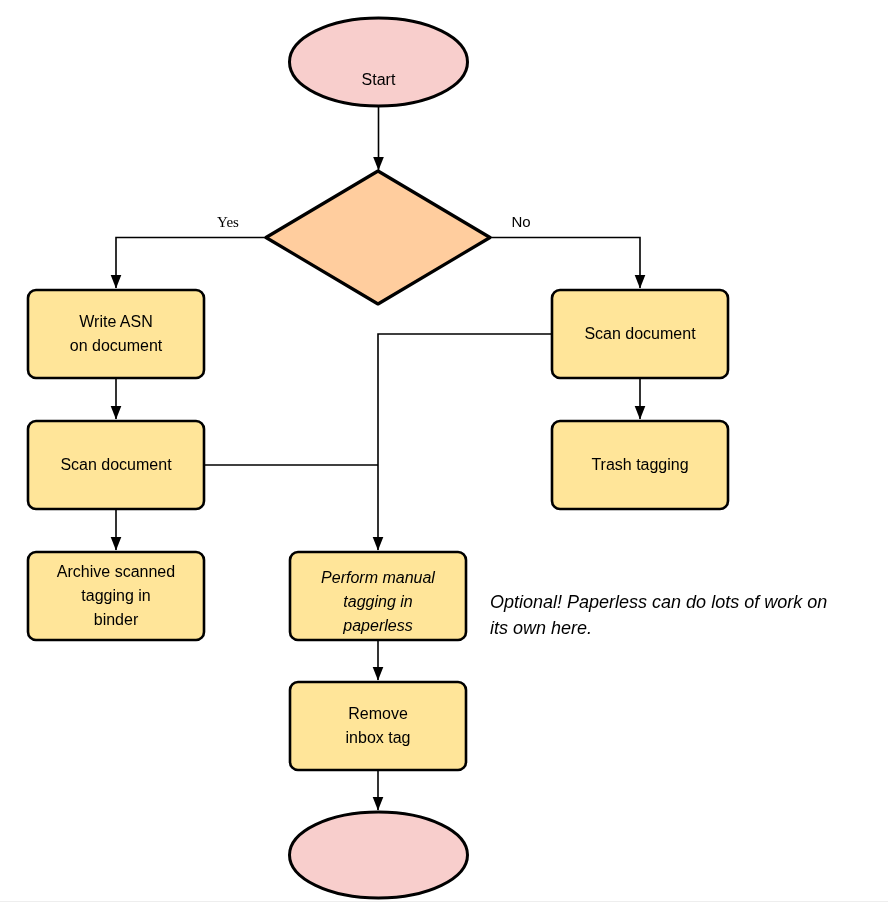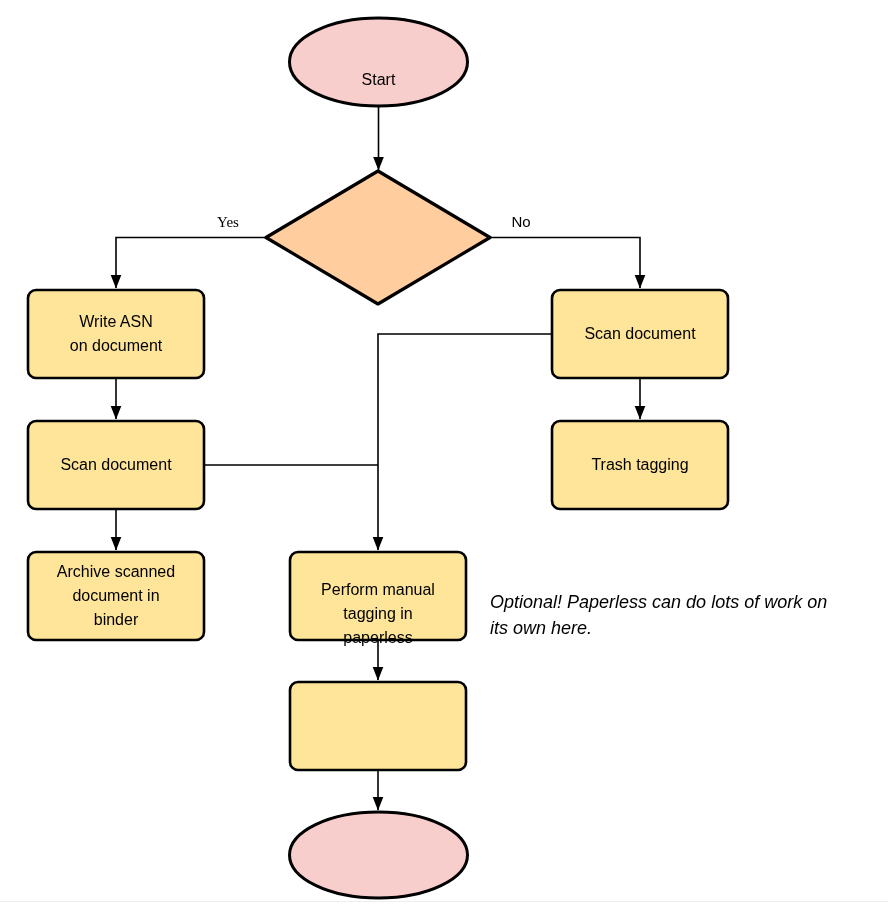--- a/index.html
+++ b/index.html
@@ -95,31 +95,33 @@
 
   <div class="node-label" style="left:289px; top:36px; width:179px; height:88px;text-align:right;">Start</div>
 
 
   <div class="node-label" style="left:28px; top:290px; width:176px; height:88px;">Write ASN
 on document</div>
 
   <div class="node-label" style="left:28px; top:421px; width:176px; height:88px;">Scan document</div>
 
   <div class="node-label" style="left:28px; top:552px; width:176px; height:88px;">Archive scanned
-document in
+tagging in
 binder</div>
 
   <div class="node-label" style="left:552px; top:290px; width:176px; height:88px;">Scan document</div>
 
   <div class="node-label" style="left:552px; top:421px; width:176px; height:88px;">Trash tagging</div>
 
-  <div class="node-label" style="left:290px; top:580px; width:176px; height:68px;">Perform manual
+  <div class="node-label" style="left:290px; top:568px; width:176px; height:68px;font-style:italic;">Perform manual
 tagging in
 paperless</div>
 
+  <div class="node-label" style="left:290px; top:682px; width:176px; height:88px;">Remove
+inbox tag</div>
 
 
   <div class="edge-label" style="left:200px; top:212px; width:56px;font-family:Liberation Serif, serif;">Yes</div>
 
   <div class="edge-label" style="left:493px; top:212px; width:56px;">No</div>
 
   <div class="note-label" style="left:490px; top:589px; width:402px;">Optional! Paperless can do lots of work on
 its own here.</div>
 
   <div class="bottom-divider"></div>

